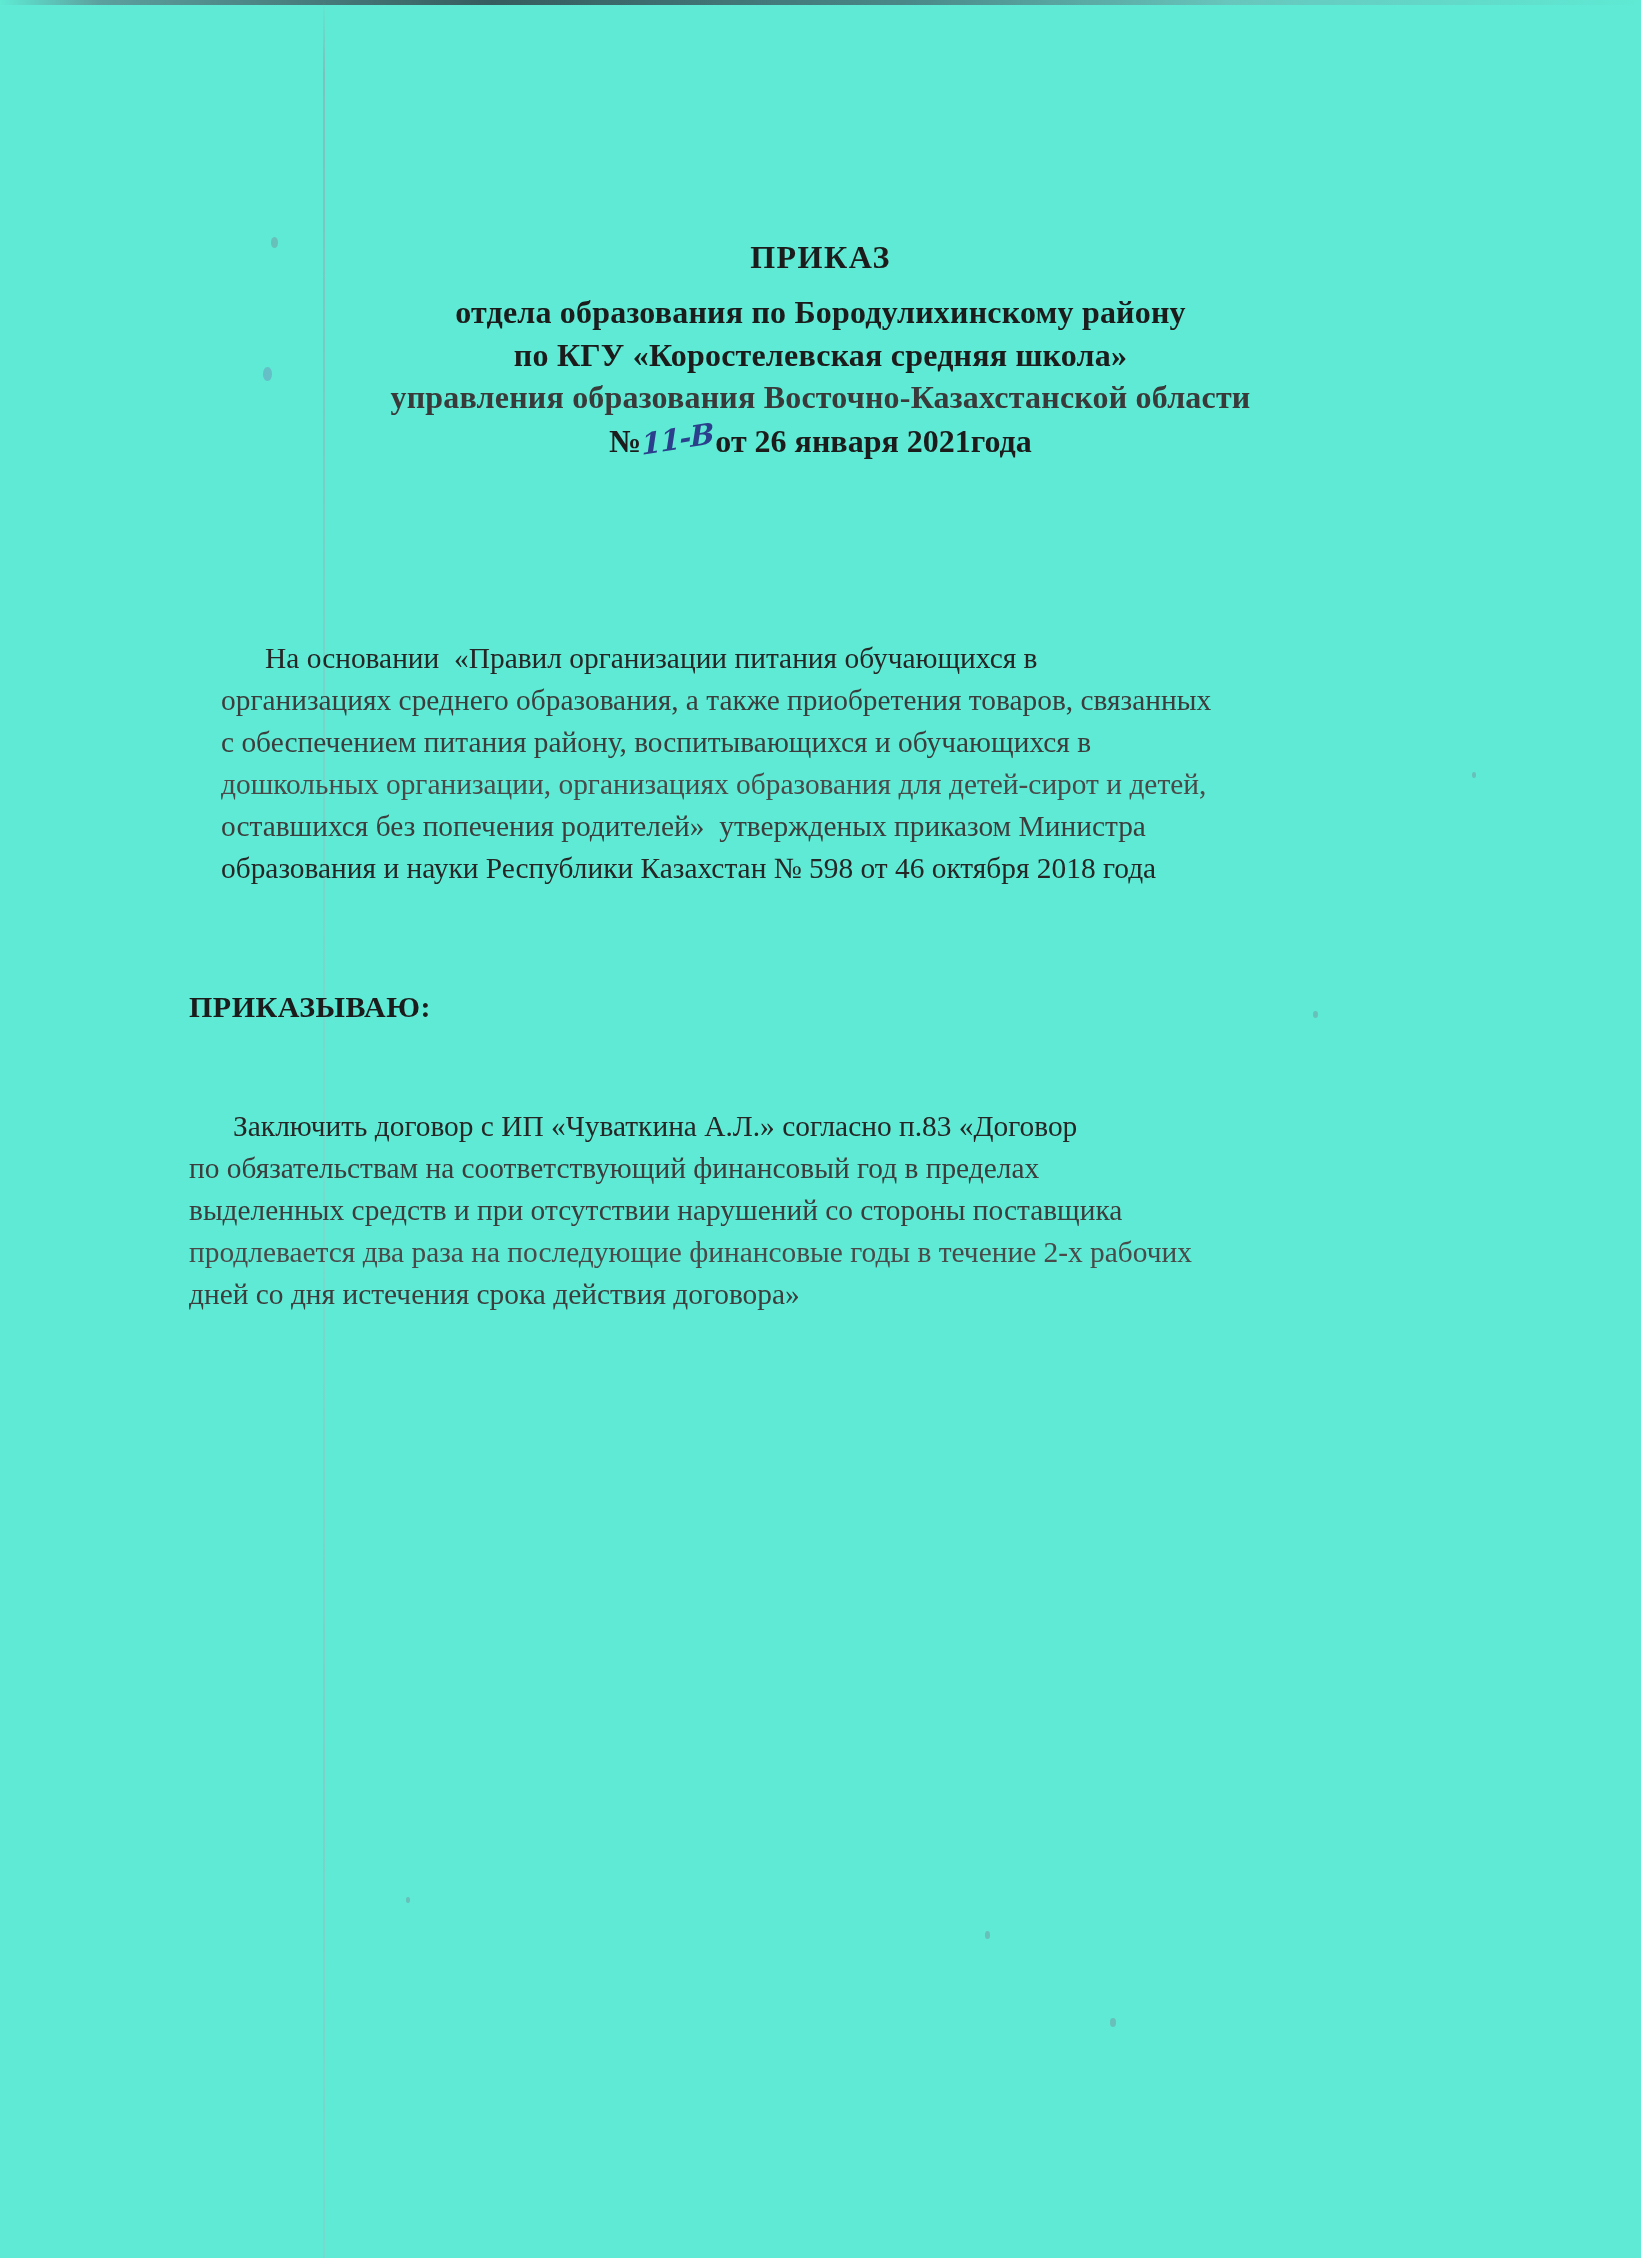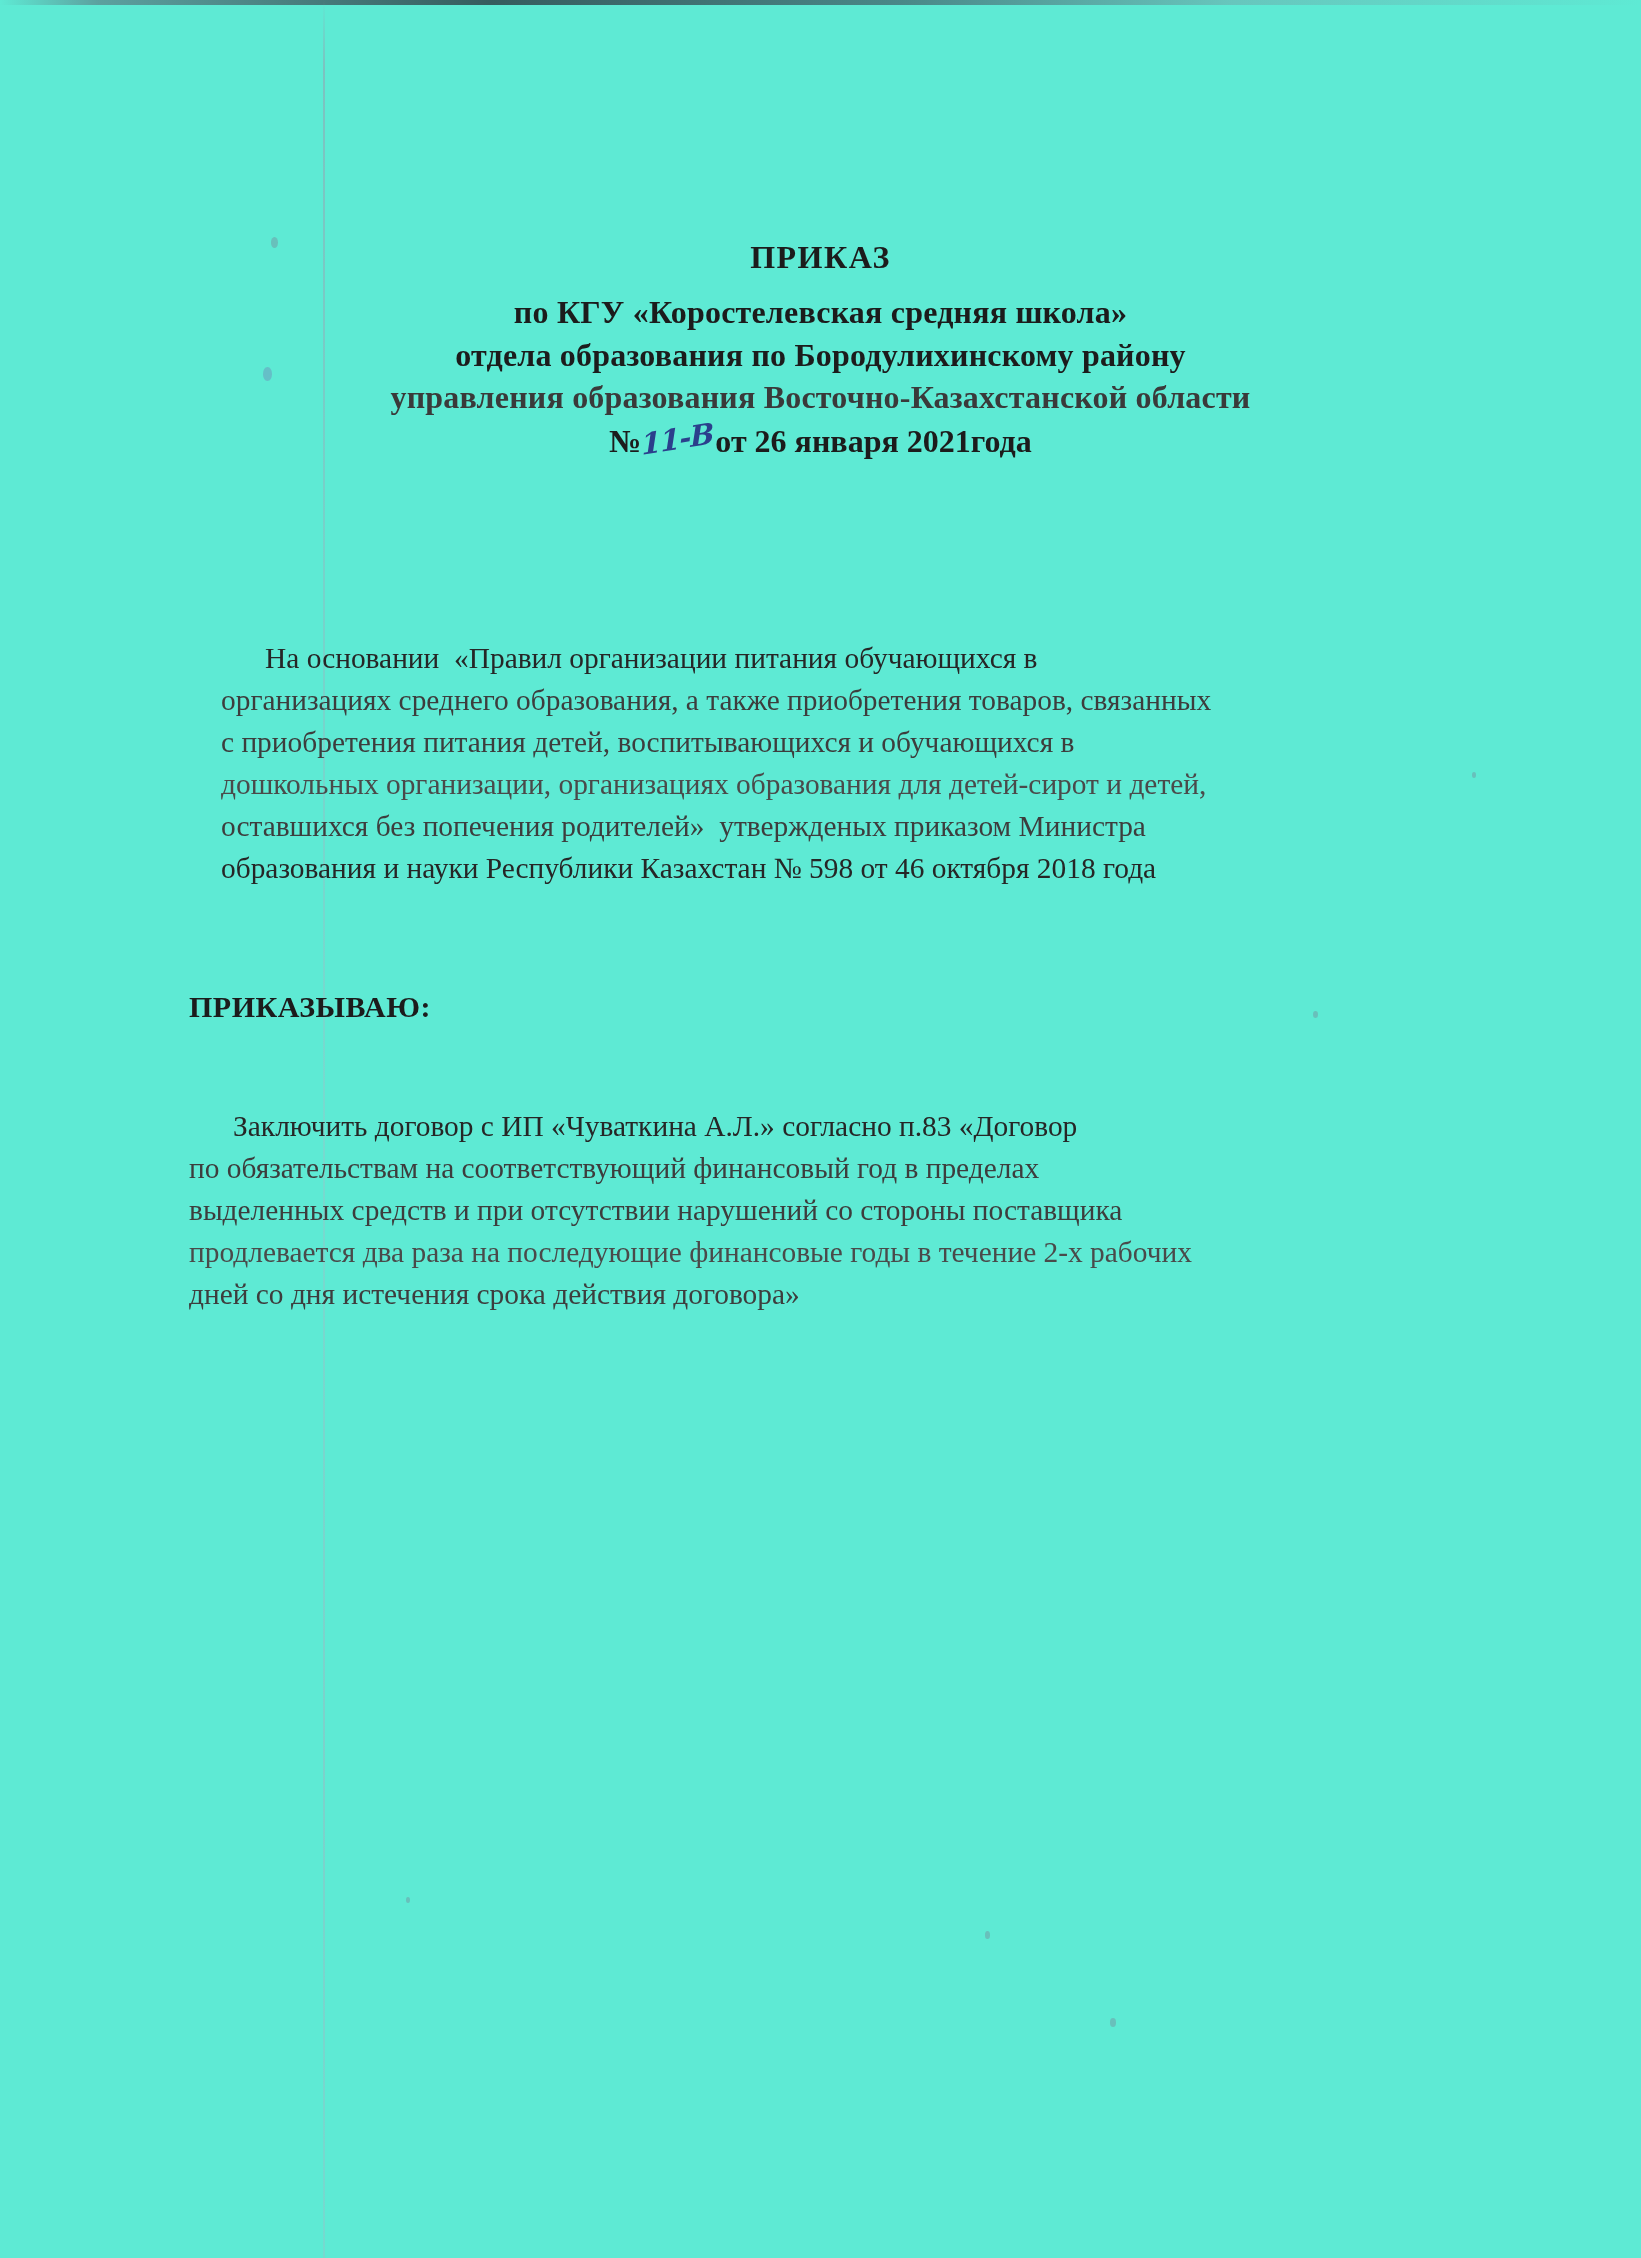--- a/index.html
+++ b/index.html
@@ -156,33 +156,33 @@
   <div class="speck" style="left:271px;top:237px;width:6.8px;height:10.6px;"></div>
   <div class="speck blue" style="left:263px;top:367px;width:8.7px;height:13.5px;"></div>
   <div class="speck" style="left:1313px;top:1011px;width:4.8px;height:6.8px;"></div>
   <div class="speck" style="left:1472px;top:772px;width:3.9px;height:5.8px;"></div>
   <div class="speck" style="left:985px;top:1931px;width:4.8px;height:7.7px;"></div>
   <div class="speck" style="left:1110px;top:2018px;width:5.8px;height:8.7px;"></div>
   <div class="speck" style="left:406px;top:1897px;width:3.9px;height:5.8px;"></div>
 
   <div class="doc-header">
     <div class="title">ПРИКАЗ</div>
+    <div class="hline">отдела образования по Бородулихинскому району</div>
     <div class="hline">по КГУ «Коростелевская средняя школа»</div>
-    <div class="hline">отдела образования по Бородулихинскому району</div>
     <div class="hline faded">управления образования Восточно-Казахстанской области</div>
     <div class="date-line">
       <span>№</span><span class="hand-number">11-В</span><span>от 26 января 2021года</span>
     </div>
   </div>
 
   <div class="body-block">
     <p class="para">
       <span class="ln">      На основании  «Правил организации питания обучающихся в</span>
       <span class="ln light">организациях среднего образования, а также приобретения товаров, связанных</span>
-      <span class="ln light">с приобретения питания детей, воспитывающихся и обучающихся в</span>
+      <span class="ln light">с обеспечением питания району, воспитывающихся и обучающихся в</span>
       <span class="ln lighter">дошкольных организации, организациях образования для детей-сирот и детей,</span>
       <span class="ln light">оставшихся без попечения родителей»  утвержденых приказом Министра</span>
       <span class="ln">образования и науки Республики Казахстан № 598 от 46 октября 2018 года</span>
     </p>
   </div>
 
   <div class="order-verb">ПРИКАЗЫВАЮ:</div>
 
   <div class="body-block-2">
     <p class="para">

